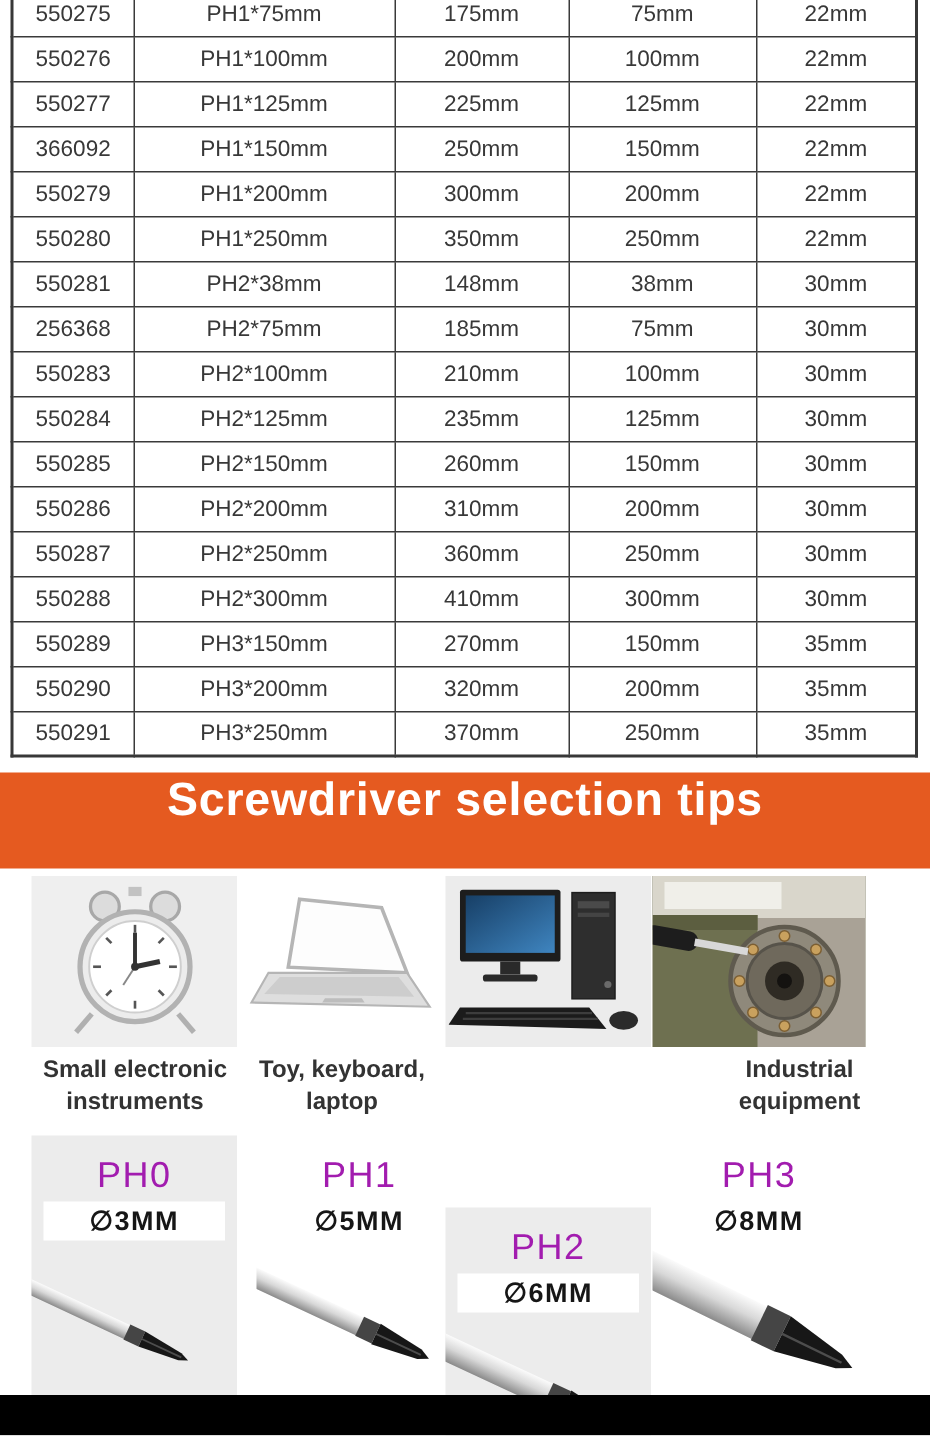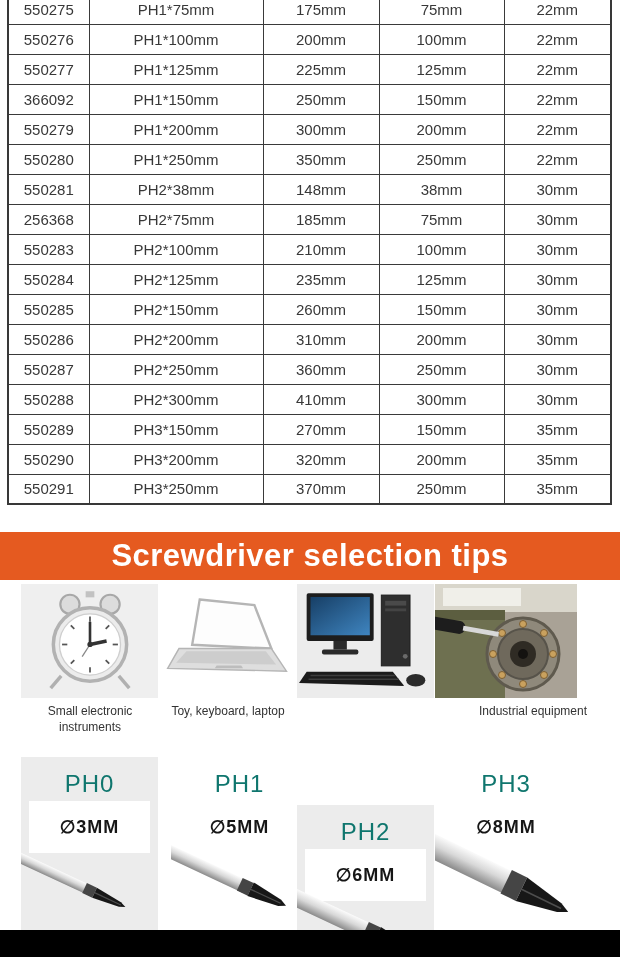--- a/index.html
+++ b/index.html
@@ -10,46 +10,46 @@
   
   table.spec { position: absolute; left: 7px; top: -7px; border-collapse: collapse; background: #fff; border: 2px solid #383838; }
   table.spec td { border: 1.5px solid #3a3a3a; height: 30px; text-align: center; vertical-align: middle; font-size: 15px; color: #383838; padding: 0 4px; }
   table.spec col.c1 { width: 81px; }
   table.spec col.c2 { width: 174px; }
   table.spec col.c3 { width: 116px; }
   table.spec col.c4 { width: 125px; }
   table.spec col.c5 { width: 107px; }
 
   
-  .banner { position: absolute; left: 0; top: 532px; width: 620px; height: 48px; background: var(--accent, #e55a20);
-            display: flex; align-items: center; justify-content: center; }
+  .banner { position: absolute; left: 0; top: 515px; width: 620px; height: 64px; background: var(--accent, #e55a20);
+            display: flex; align-items: flex-start; justify-content: center; }
   .banner span { color: #fff; font-weight: bold; font-size: 31px; letter-spacing: 0.5px; }
 
   
   .uc { position: absolute; top: 584px; height: 114px; width: 137px; display: flex; align-items: center; justify-content: center; }
   .uc1 { left: 21px;  background: #efefef; }
   .uc2 { left: 159px; background: #ffffff; }
   .uc3 { left: 297px; background: #ececec; }
   .uc4 { left: 435px; width: 142px; background: #8b8a70; overflow: hidden; }
   .uc svg { display: block; }
 
-  .cap { position: absolute; top: 704px; font-size: 12px; font-weight: normal; color: #333; text-align: center; line-height: 1.3; }
+  .cap { position: absolute; top: 704px; font-size: 16px; font-weight: bold; color: #333; text-align: center; line-height: 1.3; }
   .cap1 { left: 16px;  width: 148px; }
   .cap2 { left: 158px; width: 140px; }
   .cap3 { left: 288px; width: 158px; }
   .cap4 { left: 462px; width: 142px; text-align: center; }
 
   
   .sz { position: absolute; top: 757px; height: 173px; width: 137px; }
   .sz1 { left: 21px;  background: #ececec; }
   .sz2 { left: 171px; background: #ffffff; }
   .sz3 { left: 297px; background: #ececec; margin-top: 48px; }
   .sz4 { left: 435px; width: 142px; background: #ffffff; }
-  .sz .ph  { margin-top: 13px; text-align: center; font-size: 24px; color: #0f766e; letter-spacing: 1px; }
-  .sz .dia { margin: 3px auto 0; width: 88%; text-align: center; font-size: 18px; font-weight: bold; color: #161616; background: #fff; padding: 15px 0; letter-spacing: 1px; }
+  .sz .ph  { margin-top: 13px; text-align: center; font-size: 24px; color: #a21caf; letter-spacing: 1px; }
+  .sz .dia { margin: 3px auto 0; width: 88%; text-align: center; font-size: 18px; font-weight: bold; color: #161616; background: #fff; padding: 2px 0; letter-spacing: 1px; }
   .sz svg.driver { position: absolute; left: 0; bottom: 2px; }
 
   
   .bottom-bar { position: absolute; left: 0; top: 930px; width: 620px; height: 27px; background: var(--bar, #000); }
 </style>
 </head>
 <body>
 
 <div class="page">
 

